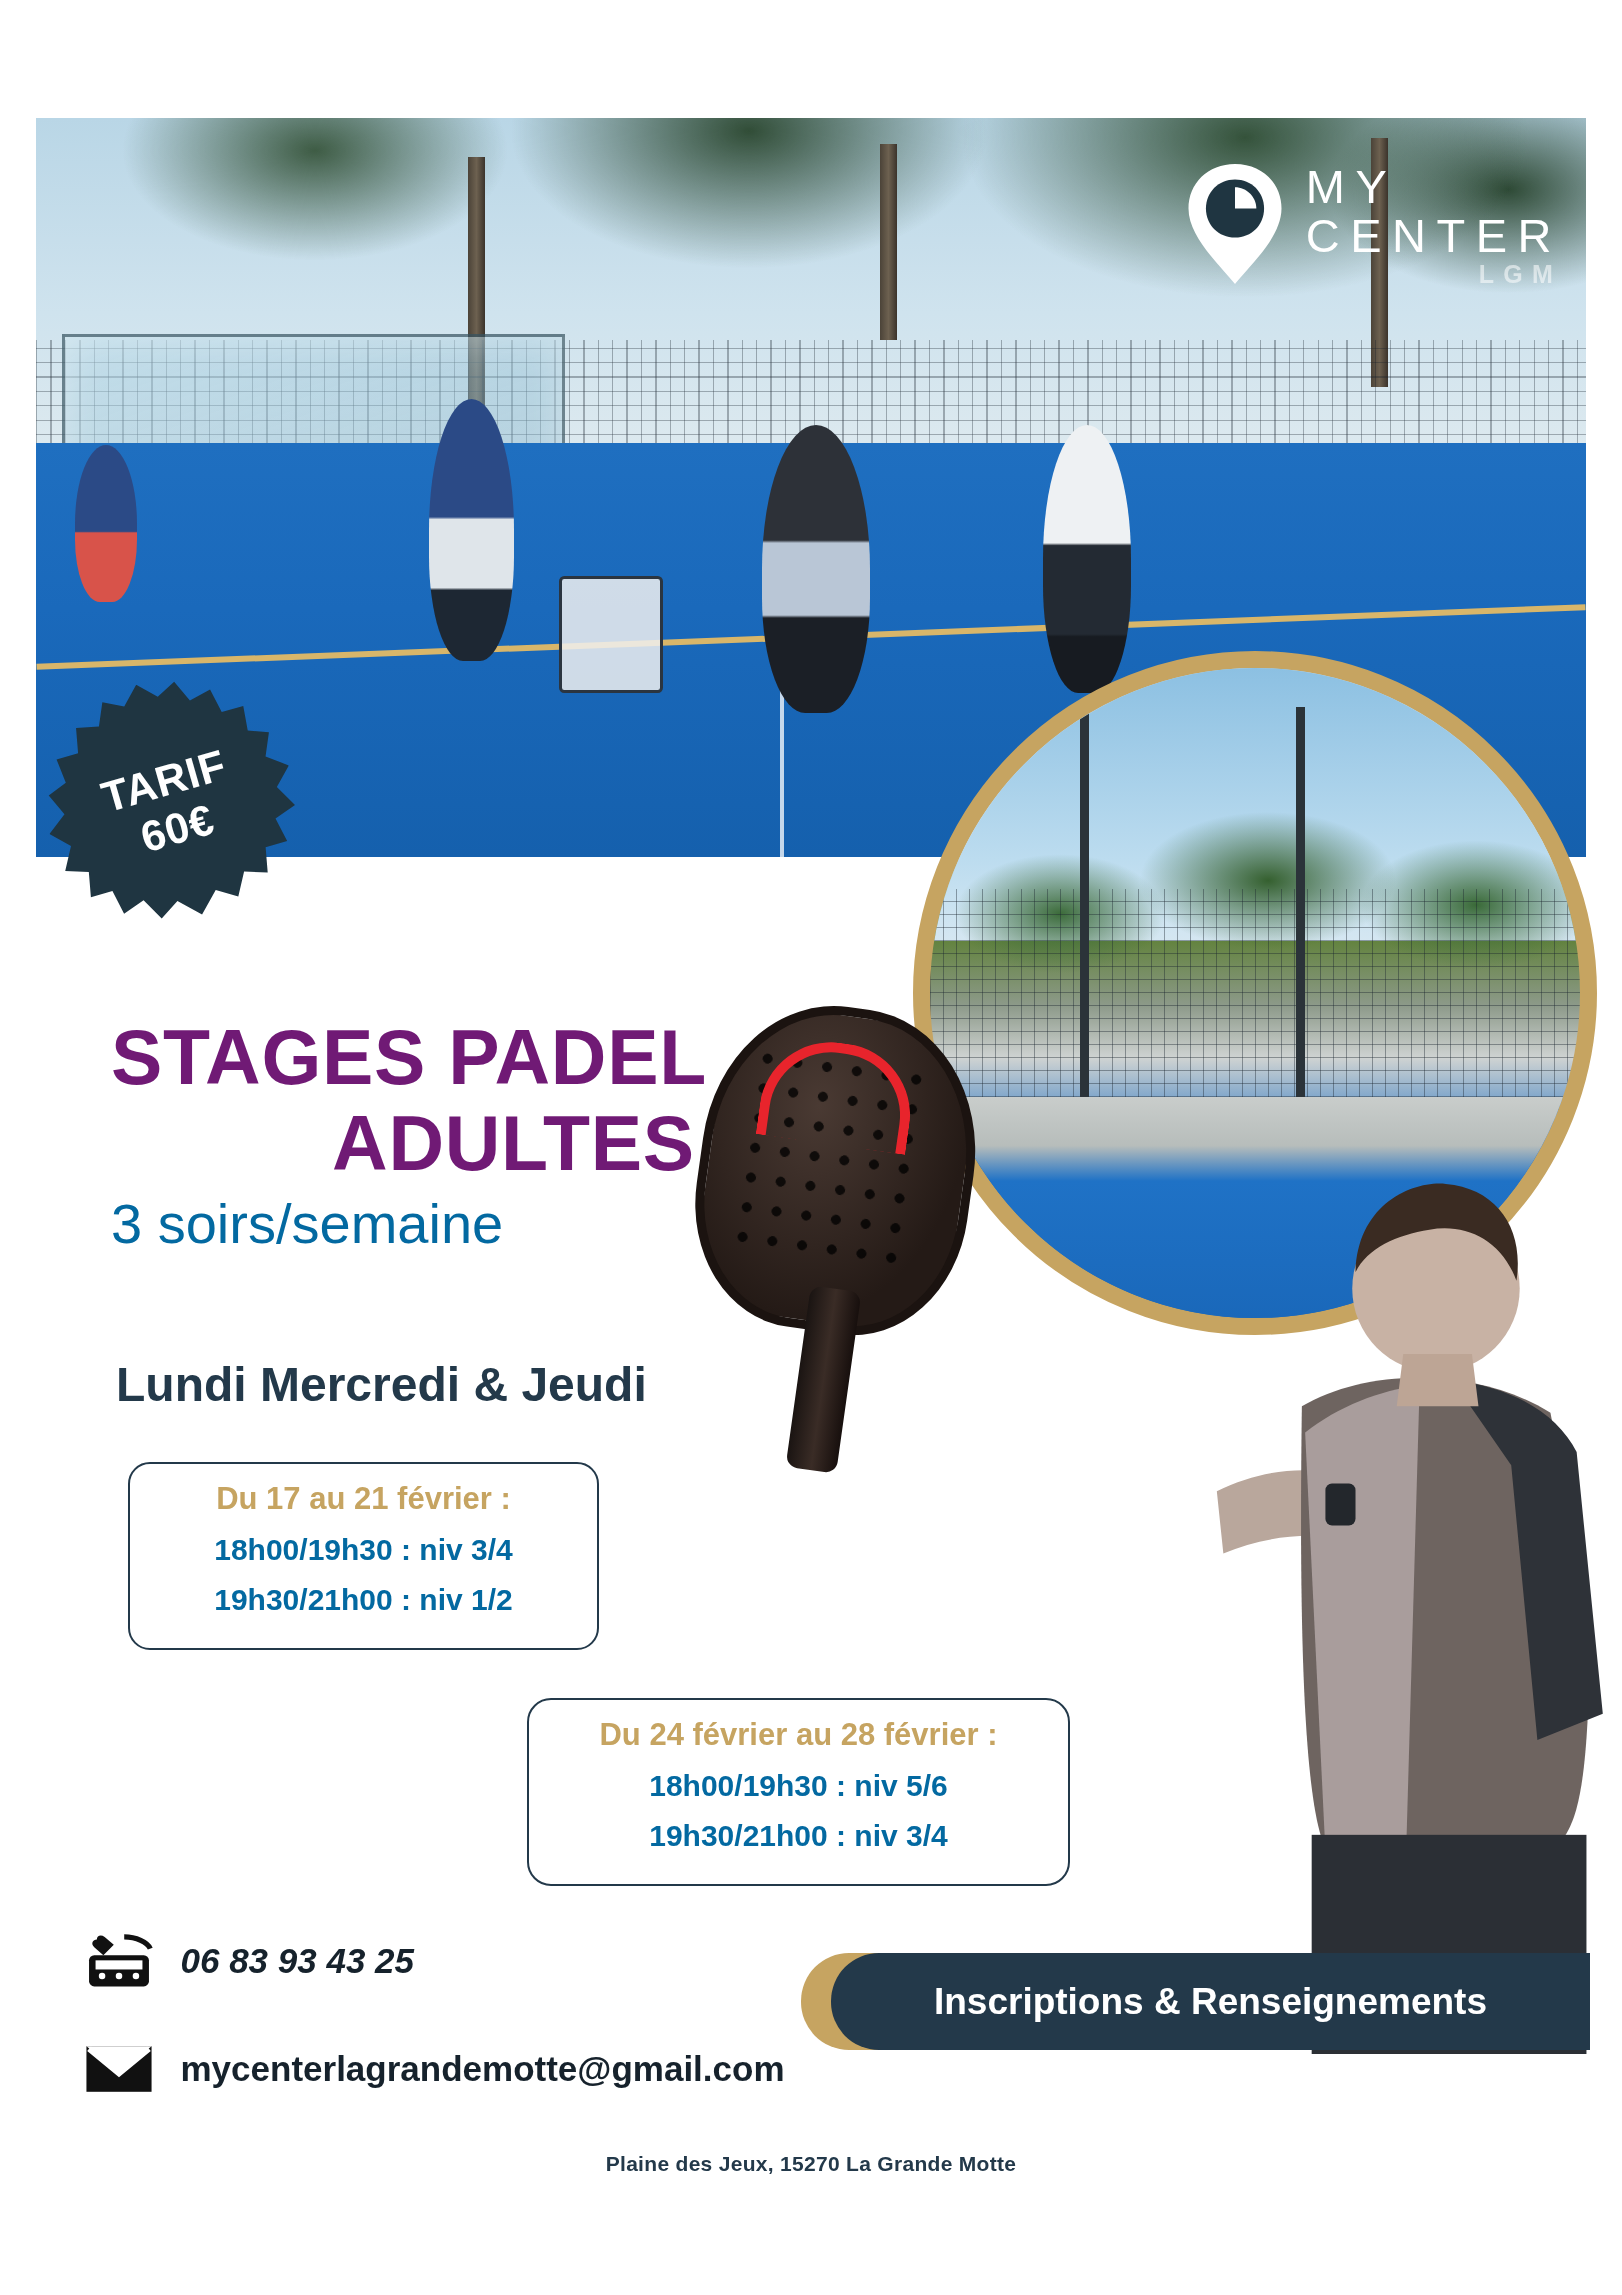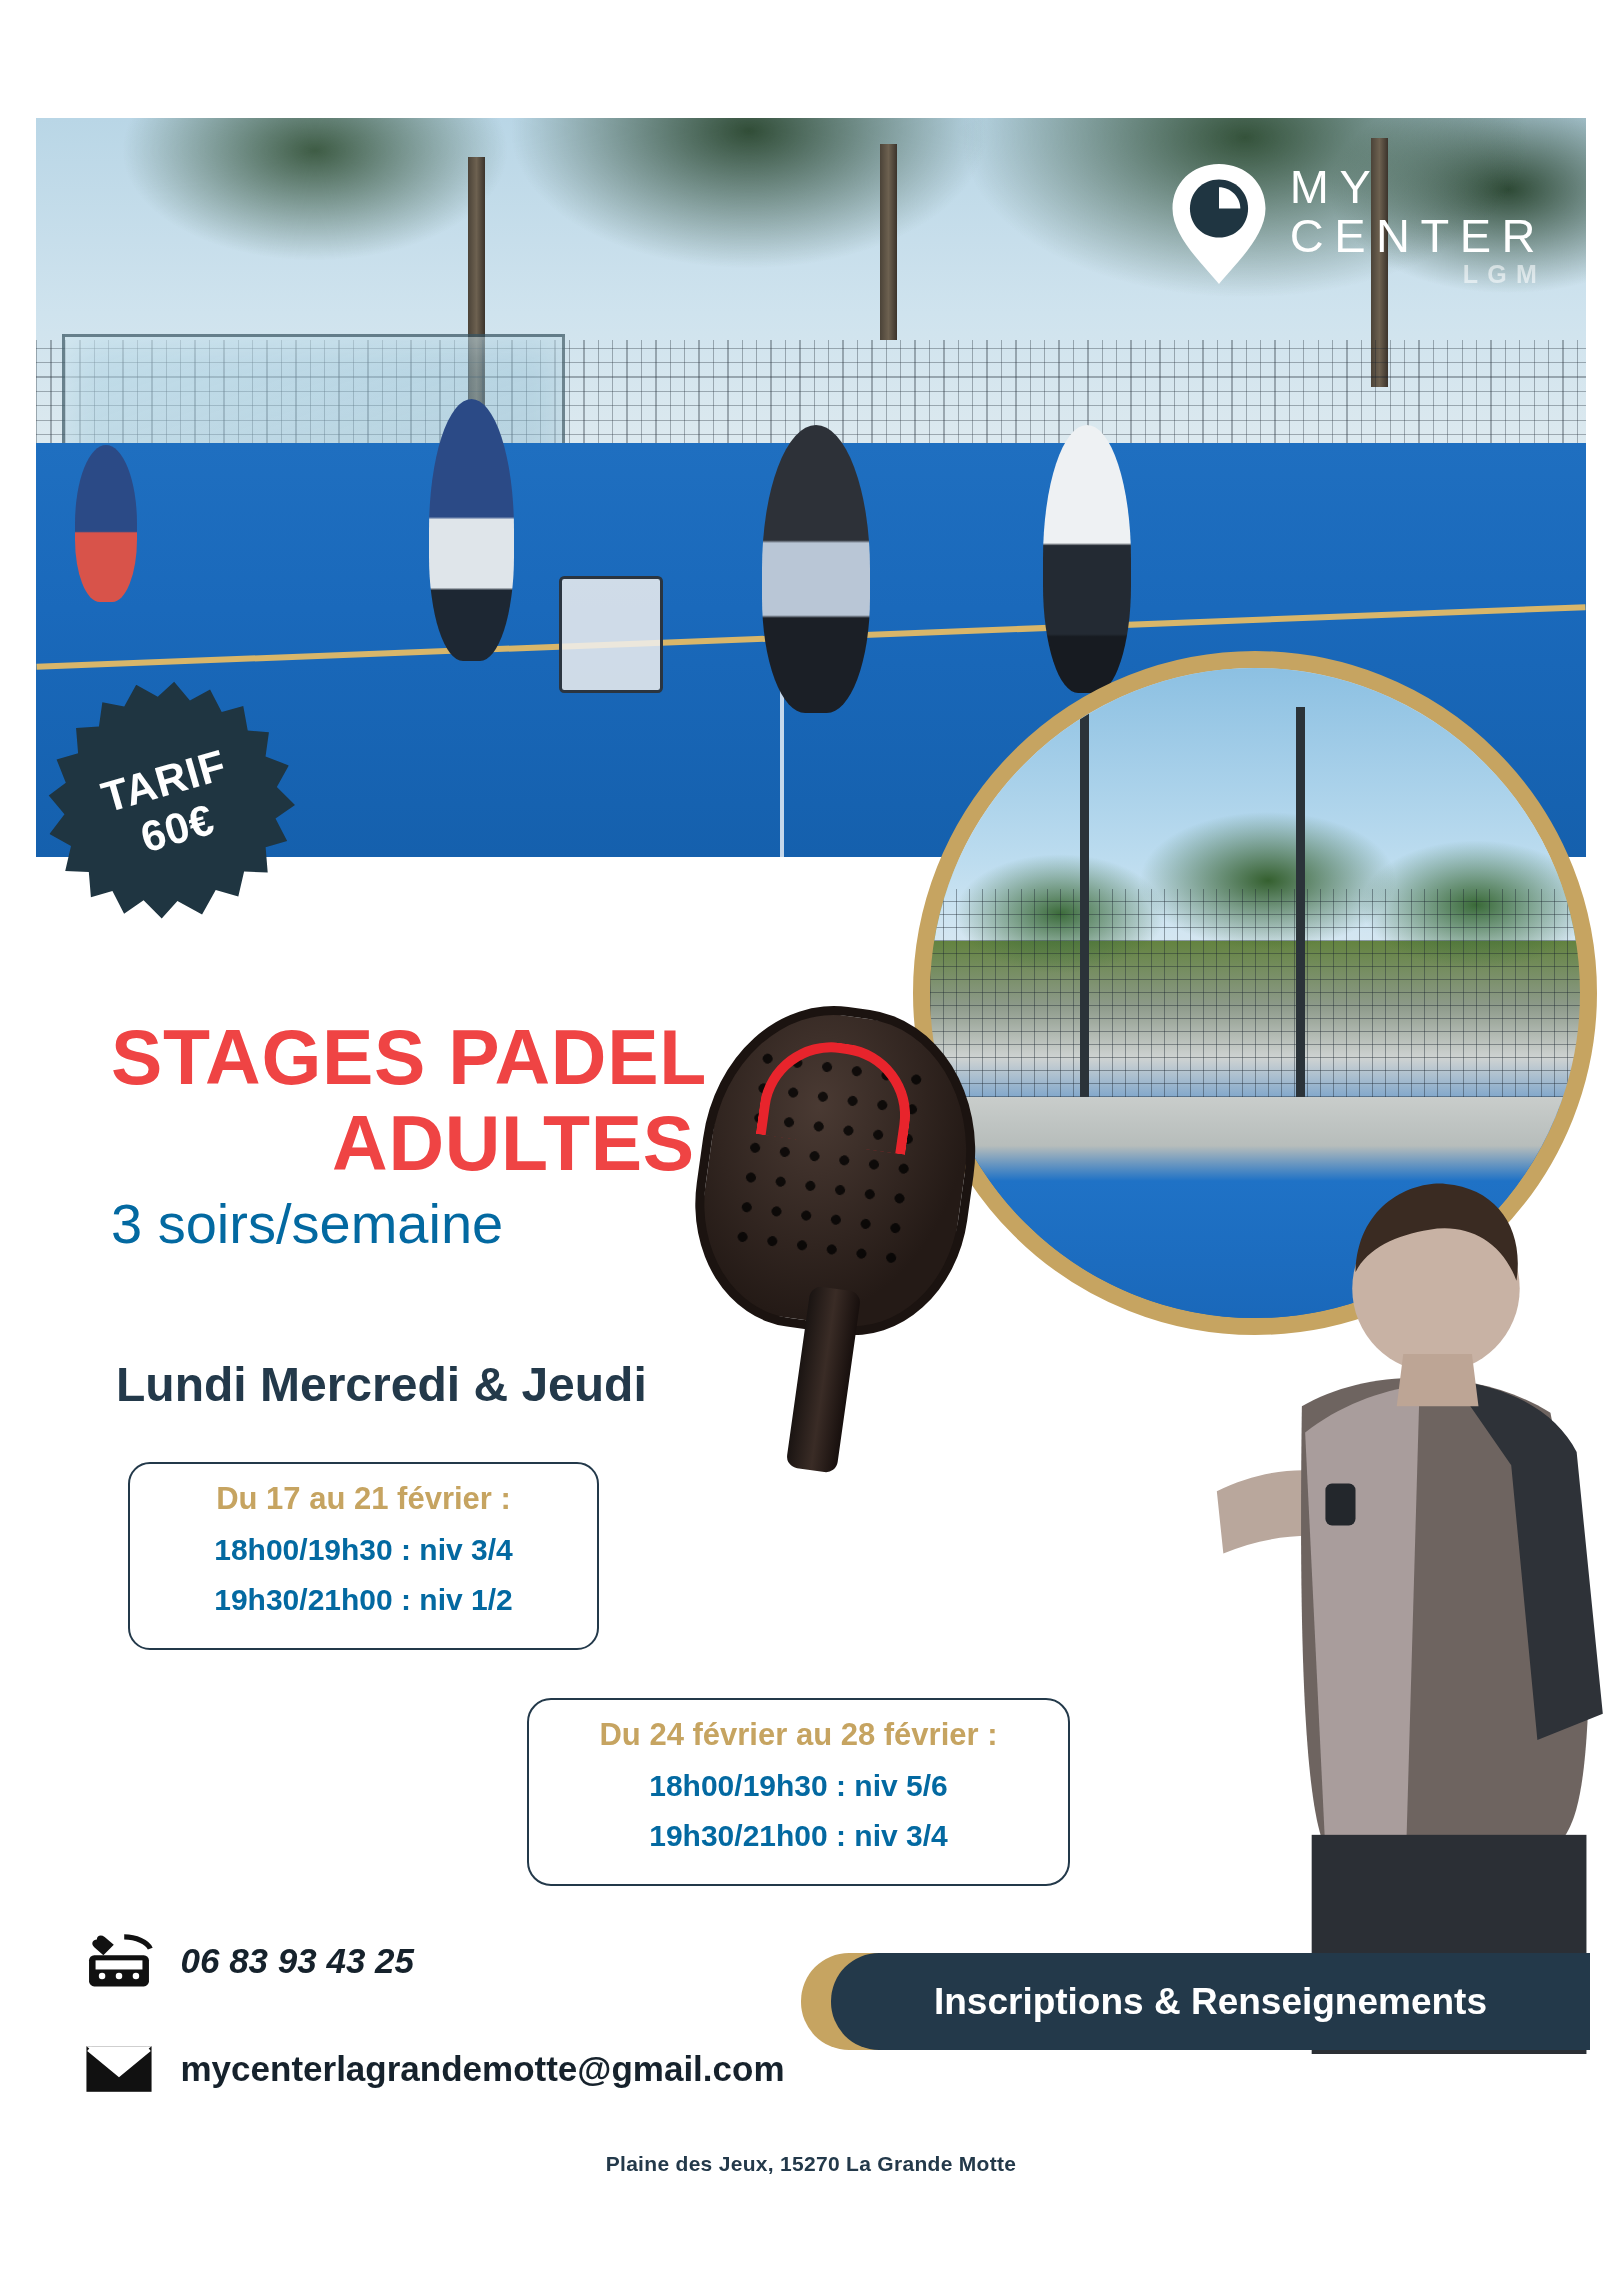--- a/index.html
+++ b/index.html
@@ -148,21 +148,21 @@
   .tarif-badge .inner {
     line-height: 1.12;
     font-weight: 700;
     font-size: 43px;
     letter-spacing: 0.7px;
   }
 
   
   .logo {
     position: absolute;
-    right: 76px;
+    right: 60px;
     top: 162px;
     display: flex;
     align-items: center;
     gap: 22px;
     color: #ffffff;
   }
   .logo-mark {
     width: 98px;
     height: 124px;
     position: relative;
@@ -181,21 +181,21 @@
   }
 
   
   .h-main {
     position: absolute;
     left: 111px;
     top: 1014px;
     width: 805px;
     font-size: 77px;
     font-weight: 800;
-    color: #ef4444;
+    color: #701a75;
     letter-spacing: 0.7px;
     line-height: 1.12;
   }
   .h-main .line2 { text-align: center; }
   .h-sub {
     position: absolute;
     left: 111px;
     top: 1191px;
     width: 805px;
     font-size: 56px;

